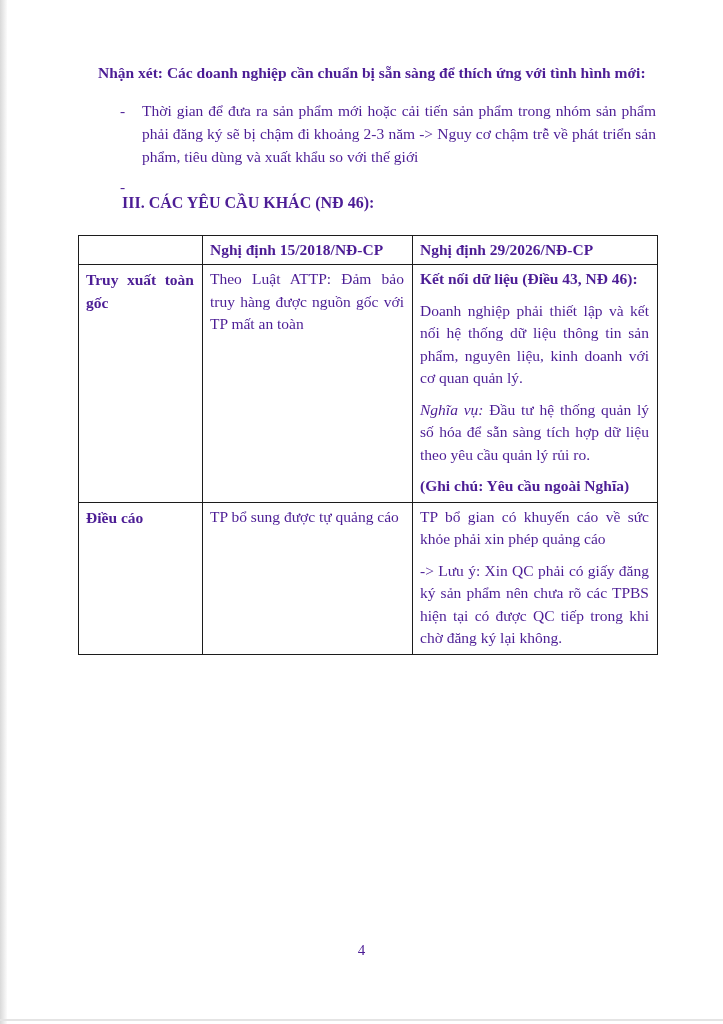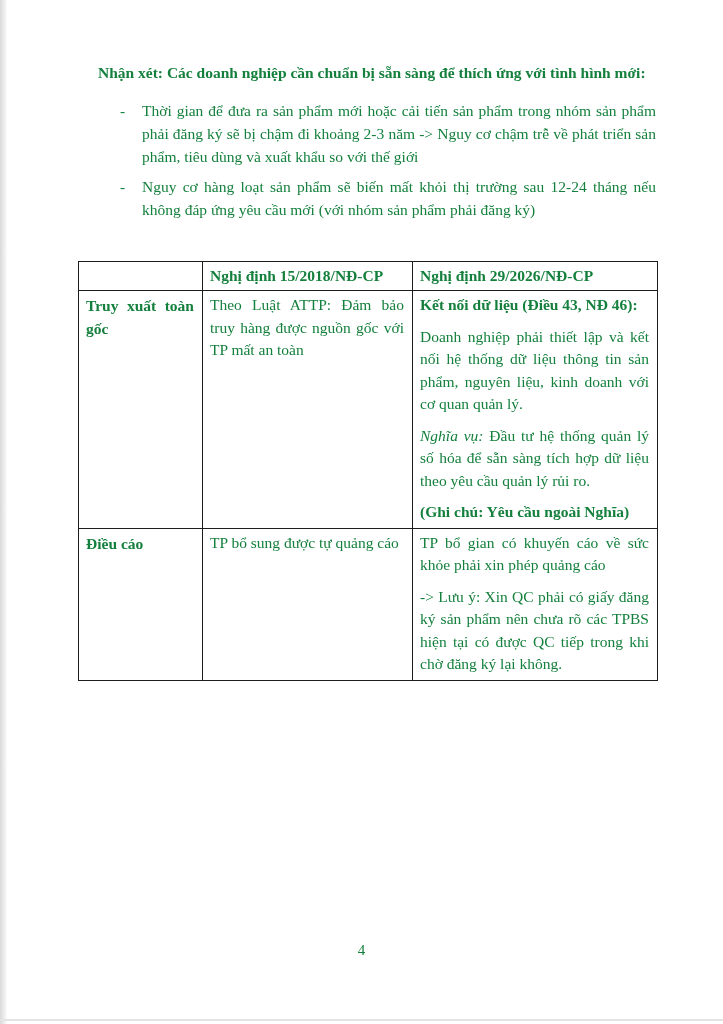--- a/index.html
+++ b/index.html
@@ -3,21 +3,21 @@
 <meta charset="utf-8">
 <style>
   * { box-sizing: border-box; }
   html, body { margin: 0; padding: 0; background: #ffffff; }
   .page {
     position: relative;
     width: 723px;
     height: 1024px;
     background: #ffffff;
     font-family: "Liberation Serif", "DejaVu Serif", serif;
-    color: #15803d;
+    color: #4c1d95;
     overflow: hidden;
   }
   
   .scan-edge-left {
     position: absolute; left: 0; top: 0; bottom: 0; width: 7px;
     background: linear-gradient(to right, #d9d9d9, #fbfbfb);
   }
   .scan-edge-bottom {
     position: absolute; left: 0; right: 0; bottom: 3px; height: 2px;
     background: #e4e4e4;
@@ -54,21 +54,21 @@
     left: -22px;
     top: 0;
   }
   .section-heading {
     margin: 24px 0 0 44px;
     font-size: 16px;
     font-weight: bold;
     line-height: 22px;
   }
   table.compare {
-    margin-top: 40px;
+    margin-top: 21px;
     width: 579px;
     border-collapse: collapse;
     table-layout: fixed;
     font-size: 15.5px;
   }
   table.compare col.c1 { width: 124px; }
   table.compare col.c2 { width: 210px; }
   table.compare col.c3 { width: 245px; }
   table.compare th, table.compare td {
     border: 1.5px solid #1c1c1c;
@@ -116,24 +116,24 @@
 
     <p class="intro">Nhận xét: Các doanh nghiệp cần chuẩn bị sẵn sàng để thích ứng với tình hình mới:</p>
 
     <ul class="bullets">
       <li class="bullet">
         <span class="dash">-</span>
         <span>Thời gian để đưa ra sản phẩm mới hoặc cải tiến sản phẩm trong nhóm sản phẩm phải đăng ký sẽ bị chậm đi khoảng 2-3 năm -&gt; Nguy cơ chậm trễ về phát triển sản phẩm, tiêu dùng và xuất khẩu so với thế giới</span>
       </li>
       <li class="bullet">
         <span class="dash">-</span>
-        <span>Nguy cơ hàng loạt sản phẩm sẽ biến mất khỏi thị trường sau 12-24 tháng nếu không đáp ứng yêu cầu mới (với nhóm sản phẩm phải đăng ký)</span>
       </li>
     </ul>
 
+    <h3 class="section-heading">III. CÁC YÊU CẦU KHÁC (NĐ 46):</h3>
 
     <table class="compare">
       <colgroup>
         <col class="c1">
           <col class="c2">
           <col class="c3">
       </colgroup>
       <thead>
         <tr>
           <th></th>

